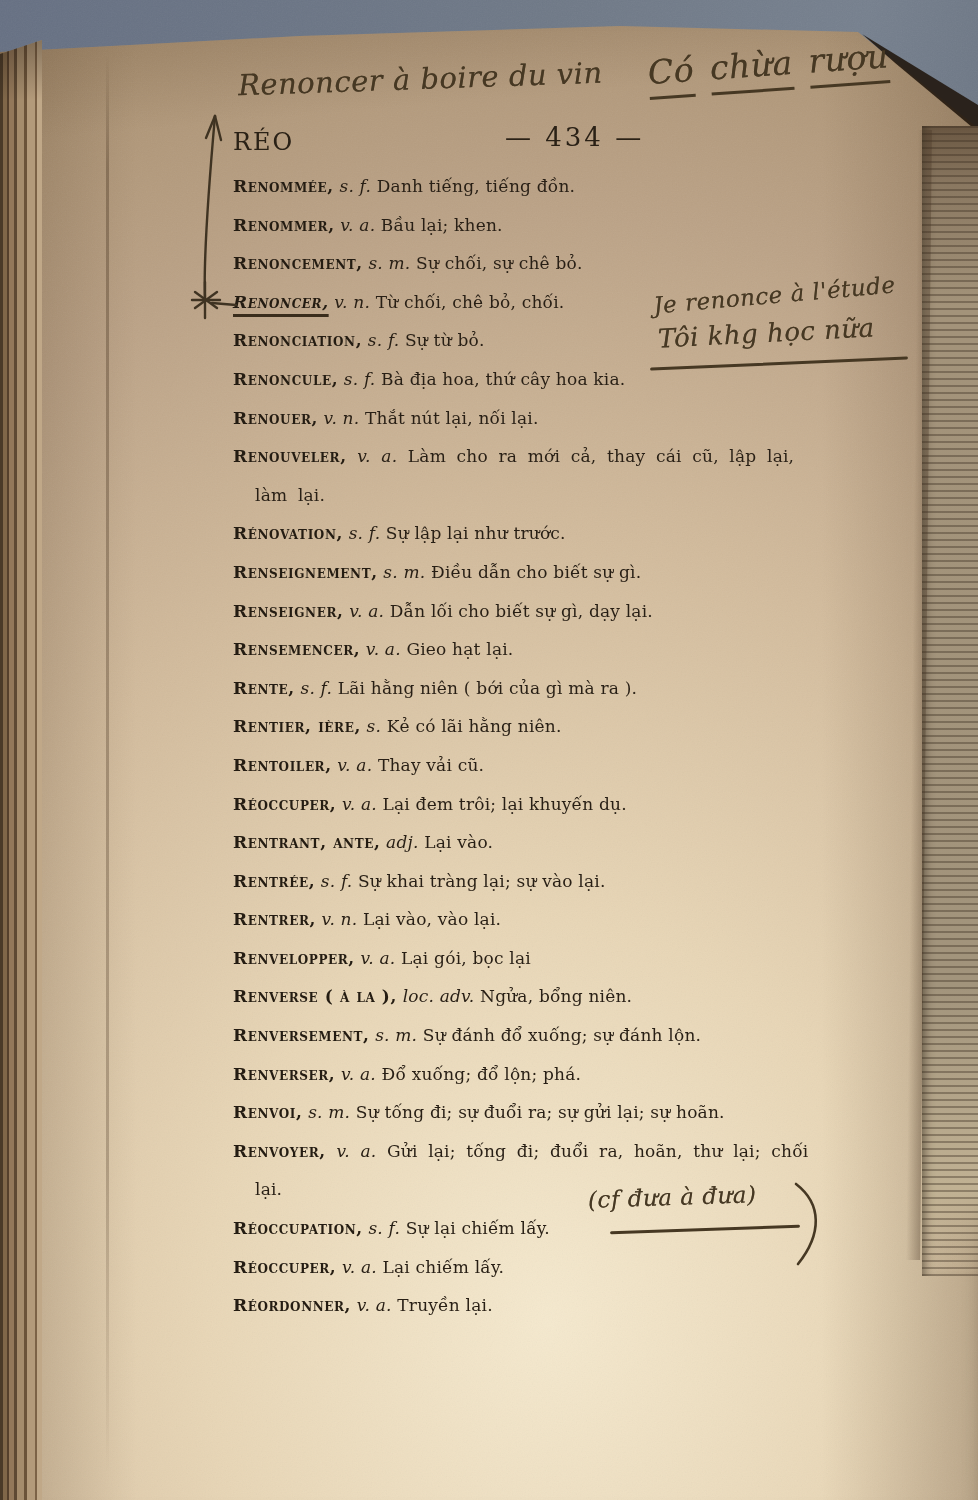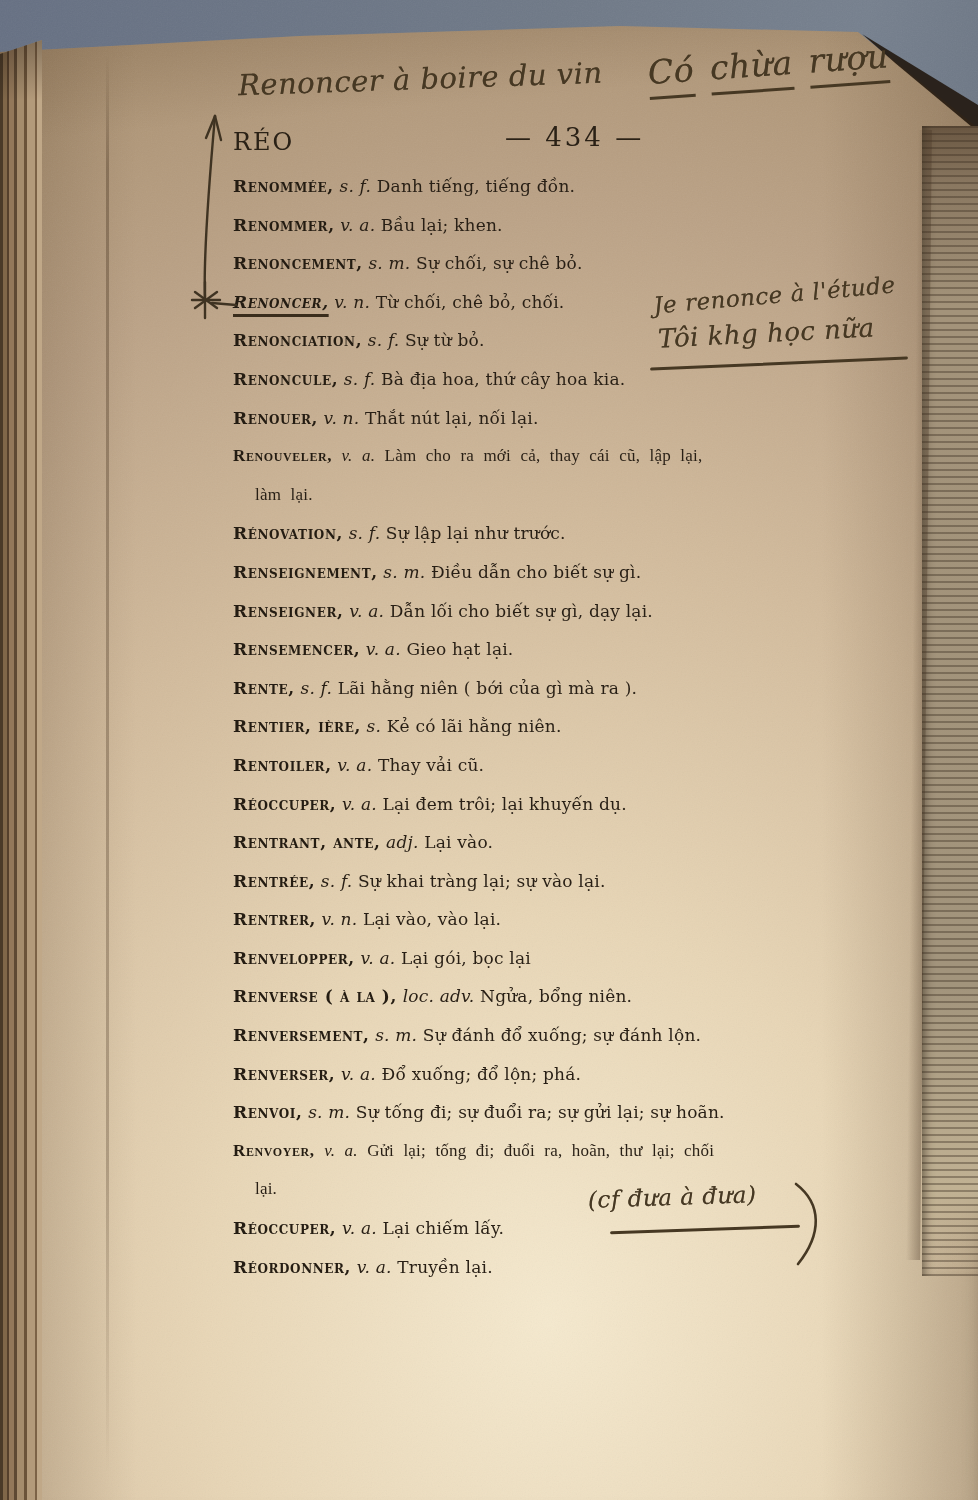--- a/index.html
+++ b/index.html
@@ -63,21 +63,21 @@
     font-size:26px;letter-spacing:3px;color:#2a2116;
   }
   
   .text-block{position:absolute;left:233px;top:167px;width:702px;z-index:3;}
   p.entry{
     margin:0;padding-left:22px;text-indent:-22px;
     font-size:17px;line-height:38.6px;color:#281f15;letter-spacing:.2px;
   }
   .head{font-variant:small-caps;font-weight:bold;letter-spacing:.6px;color:#241c12;}
   .pos{font-style:italic;}
-  p.entry.spread{word-spacing:5px;font-family:Liberation Serif, serif;}
+  p.entry.spread{word-spacing:5px;}
   p.entry.marked .head{
     text-decoration:underline;text-decoration-thickness:2.5px;
     text-underline-offset:6px;text-decoration-color:#3a2d1c;text-decoration-skip-ink:none;font-style:italic;
   }
   
   .hw{
     position:absolute;font-style:italic;color:#463823;z-index:4;
     font-family:"DejaVu Serif","Liberation Serif",serif;letter-spacing:.5px;
     text-shadow:0 0 .5px rgba(70,56,35,.7);white-space:nowrap;
   }
@@ -134,20 +134,21 @@
     <p class="entry"><span class="head">Réoccuper,</span> <span class="pos">v. a.</span> <span class="def">Lại đem trôi; lại khuyến dụ.</span></p>
     <p class="entry"><span class="head">Rentrant, ante,</span> <span class="pos">adj.</span> <span class="def">Lại vào.</span></p>
     <p class="entry"><span class="head">Rentrée,</span> <span class="pos">s. f.</span> <span class="def">Sự khai tràng lại; sự vào lại.</span></p>
     <p class="entry"><span class="head">Rentrer,</span> <span class="pos">v. n.</span> <span class="def">Lại vào, vào lại.</span></p>
     <p class="entry"><span class="head">Renvelopper,</span> <span class="pos">v. a.</span> <span class="def">Lại gói, bọc lại</span></p>
     <p class="entry"><span class="head">Renverse ( à la ),</span> <span class="pos">loc. adv.</span> <span class="def">Ngửa, bổng niên.</span></p>
     <p class="entry"><span class="head">Renversement,</span> <span class="pos">s. m.</span> <span class="def">Sự đánh đổ xuống; sự đánh lộn.</span></p>
     <p class="entry"><span class="head">Renverser,</span> <span class="pos">v. a.</span> <span class="def">Đổ xuống; đổ lộn; phá.</span></p>
     <p class="entry"><span class="head">Renvoi,</span> <span class="pos">s. m.</span> <span class="def">Sự tống đi; sự đuổi ra; sự gửi lại; sự hoãn.</span></p>
     <p class="entry spread"><span class="head">Renvoyer,</span> <span class="pos">v. a.</span> <span class="def">Gửi lại; tống đi; đuổi ra, hoãn, thư lại; chối</span><br><span class="def">lại.</span></p>
+    <p class="entry"><span class="head">Réoccupation,</span> <span class="pos">s. f.</span> <span class="def">Sự lại chiếm lấy.</span></p>
     <p class="entry"><span class="head">Réoccuper,</span> <span class="pos">v. a.</span> <span class="def">Lại chiếm lấy.</span></p>
     <p class="entry"><span class="head">Réordonner,</span> <span class="pos">v. a.</span> <span class="def">Truyền lại.</span></p>
   </div>
 
 <div class="hw hw-top-fr">Renoncer à boire du vin</div>
 <div class="hw hw-top-vn" id="vnwords"><span class="word">Có</span><span class="word">chừa</span><span class="word">rượu</span></div>
 <div class="hw hw-ren-fr">Je renonce à l'étude</div>
 <div class="hw hw-ren-vn">Tôi khg học nữa</div>
 <div class="hw-rule rule-ren"></div>
 <div class="hw hw-renvoyer">(cf đưa à đưa)</div>

